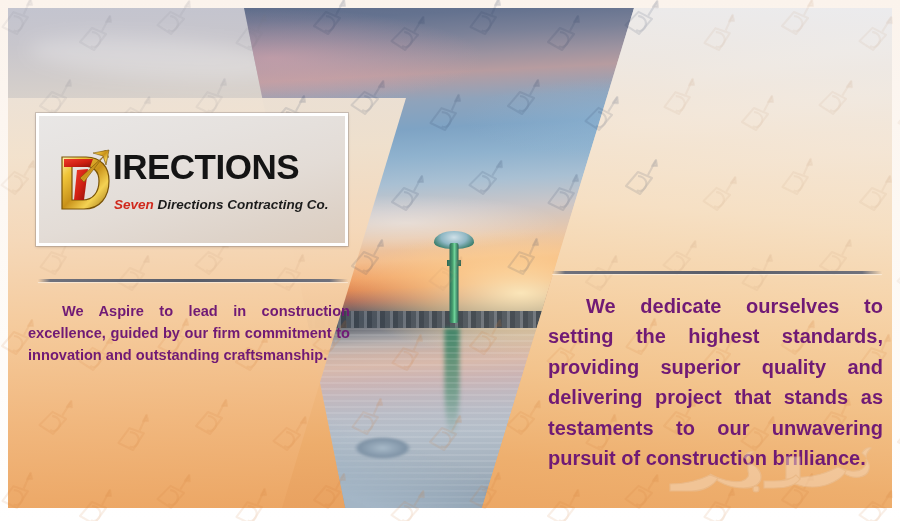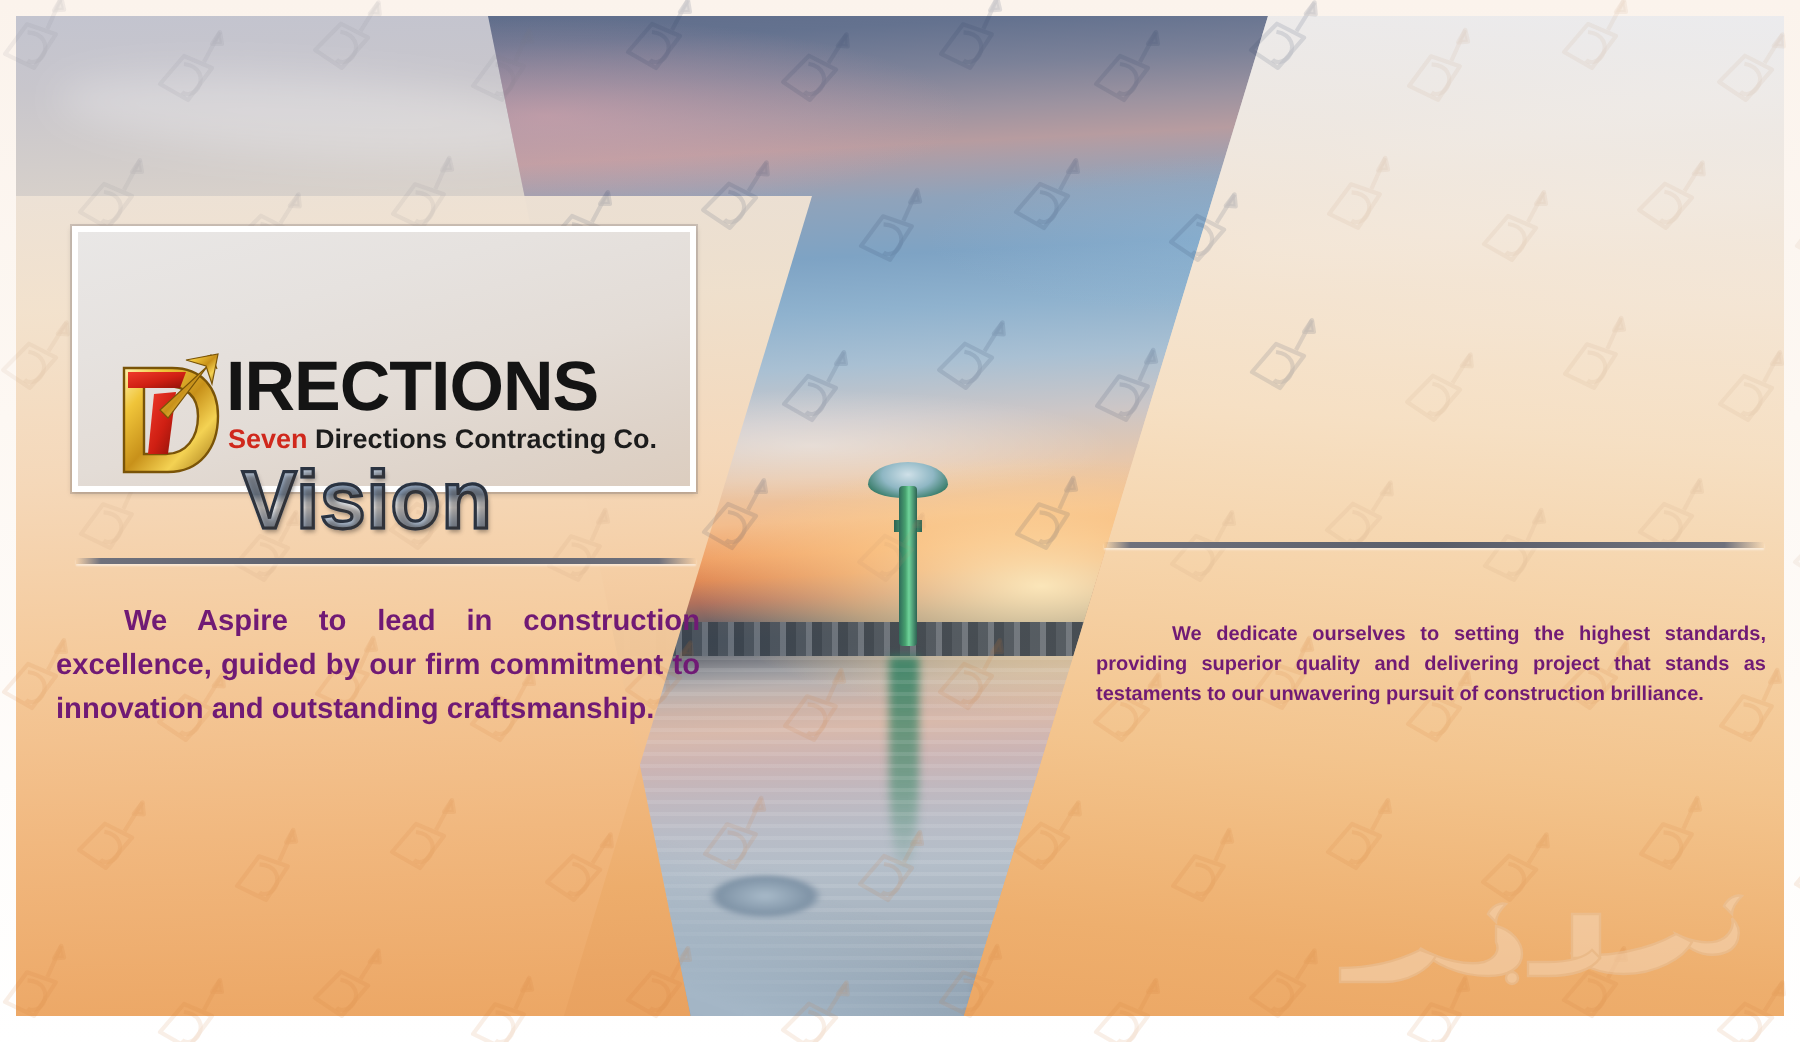--- a/index.html
+++ b/index.html
@@ -221,21 +221,21 @@
   
   .logo-panel{
     position:absolute;
     left:36px;top:113px;
     width:312px;height:133px;
     z-index:8;
     background:linear-gradient(165deg,#e9e7e6 0%,#e6e2df 30%,#e3dcd6 58%,#ded3c9 82%,#dccdbf 100%);
     border:3px solid #ffffff;
     box-shadow:0 0 0 1px rgba(140,130,125,.35), 0 1px 3px rgba(0,0,0,.18);
     box-sizing:border-box;
-    display:flex;align-items:flex-end;
+    display:flex;align-items:center;
   }
   .logo-row{
     display:flex;align-items:flex-start;
     padding-left:14px;
     width:100%;
   }
   .logo-mark{
     position:relative;
     width:62px;height:68px;
     flex:0 0 auto;
@@ -255,22 +255,23 @@
     line-height:.96;
     white-space:nowrap;
   }
   .brand-sub{
     font-family:"Liberation Sans", sans-serif;
     font-weight:bold;
     font-size:13.5px;
     line-height:1.15;
     white-space:nowrap;
     color:#1c1c1c;
-    margin-top:1px;
+    margin-top:14px;
     margin-left:1px;
+    font-style:italic;
   }
   .brand-sub .seven{ color:#d0281c; }
 
   
   .heading{
     position:absolute;z-index:9;
     font-family:"Liberation Sans", sans-serif;
     font-weight:bold;
     font-size:41px;
     letter-spacing:.5px;
@@ -313,22 +314,22 @@
     text-align:justify;
     text-justify:inter-word;
     line-height:1.52;
   }
   .p-vision{
     left:28px; top:300px; width:322px;
     font-size:14.6px;
     text-indent:34px;
   }
   .p-mission{ 
-    left:548px; top:310px; width:335px;
-    font-size:10px;
+    left:548px; top:291px; width:335px;
+    font-size:20px;
     text-indent:38px;
   }
 
   
   .haraj{
     position:absolute;
     right:16px;bottom:18px;
     z-index:10;
     width:232px;height:58px;
     opacity:.55;
@@ -1073,21 +1074,20 @@
       <div class="logo-text">
         <div class="brand-main">IRECTIONS</div>
         <div class="brand-sub">
           <span class="seven">Seven</span>
           <span>Directions Contracting Co.</span>
         </div>
       </div>
     </div>
   </div>
 
-  <div class="heading h-vision">Vision</div>
   <div class="rule r-vision"></div>
   <div class="para p-vision">We Aspire to lead in construction excellence, guided by our firm commitment to innovation and outstanding craftsmanship.</div>
 
   <div class="rule r-mission"></div>
   <div class="para p-mission">We dedicate ourselves to setting the highest standards, providing superior quality and delivering project that stands as testaments to our unwavering pursuit of construction brilliance.</div>
 
   <div class="haraj">
     <svg viewBox="0 0 232 58" width="232" height="58" aria-hidden="true">
       <g fill="#f4d9bd" stroke="#e7c3a0" stroke-width="1.2" opacity=".95">
         <path d="M214 14 c6 6 4 16 -6 18 c-10 2 -18 -4 -22 -10 c8 4 18 6 24 2 c4 -3 5 -7 4 -10 z"></path>

